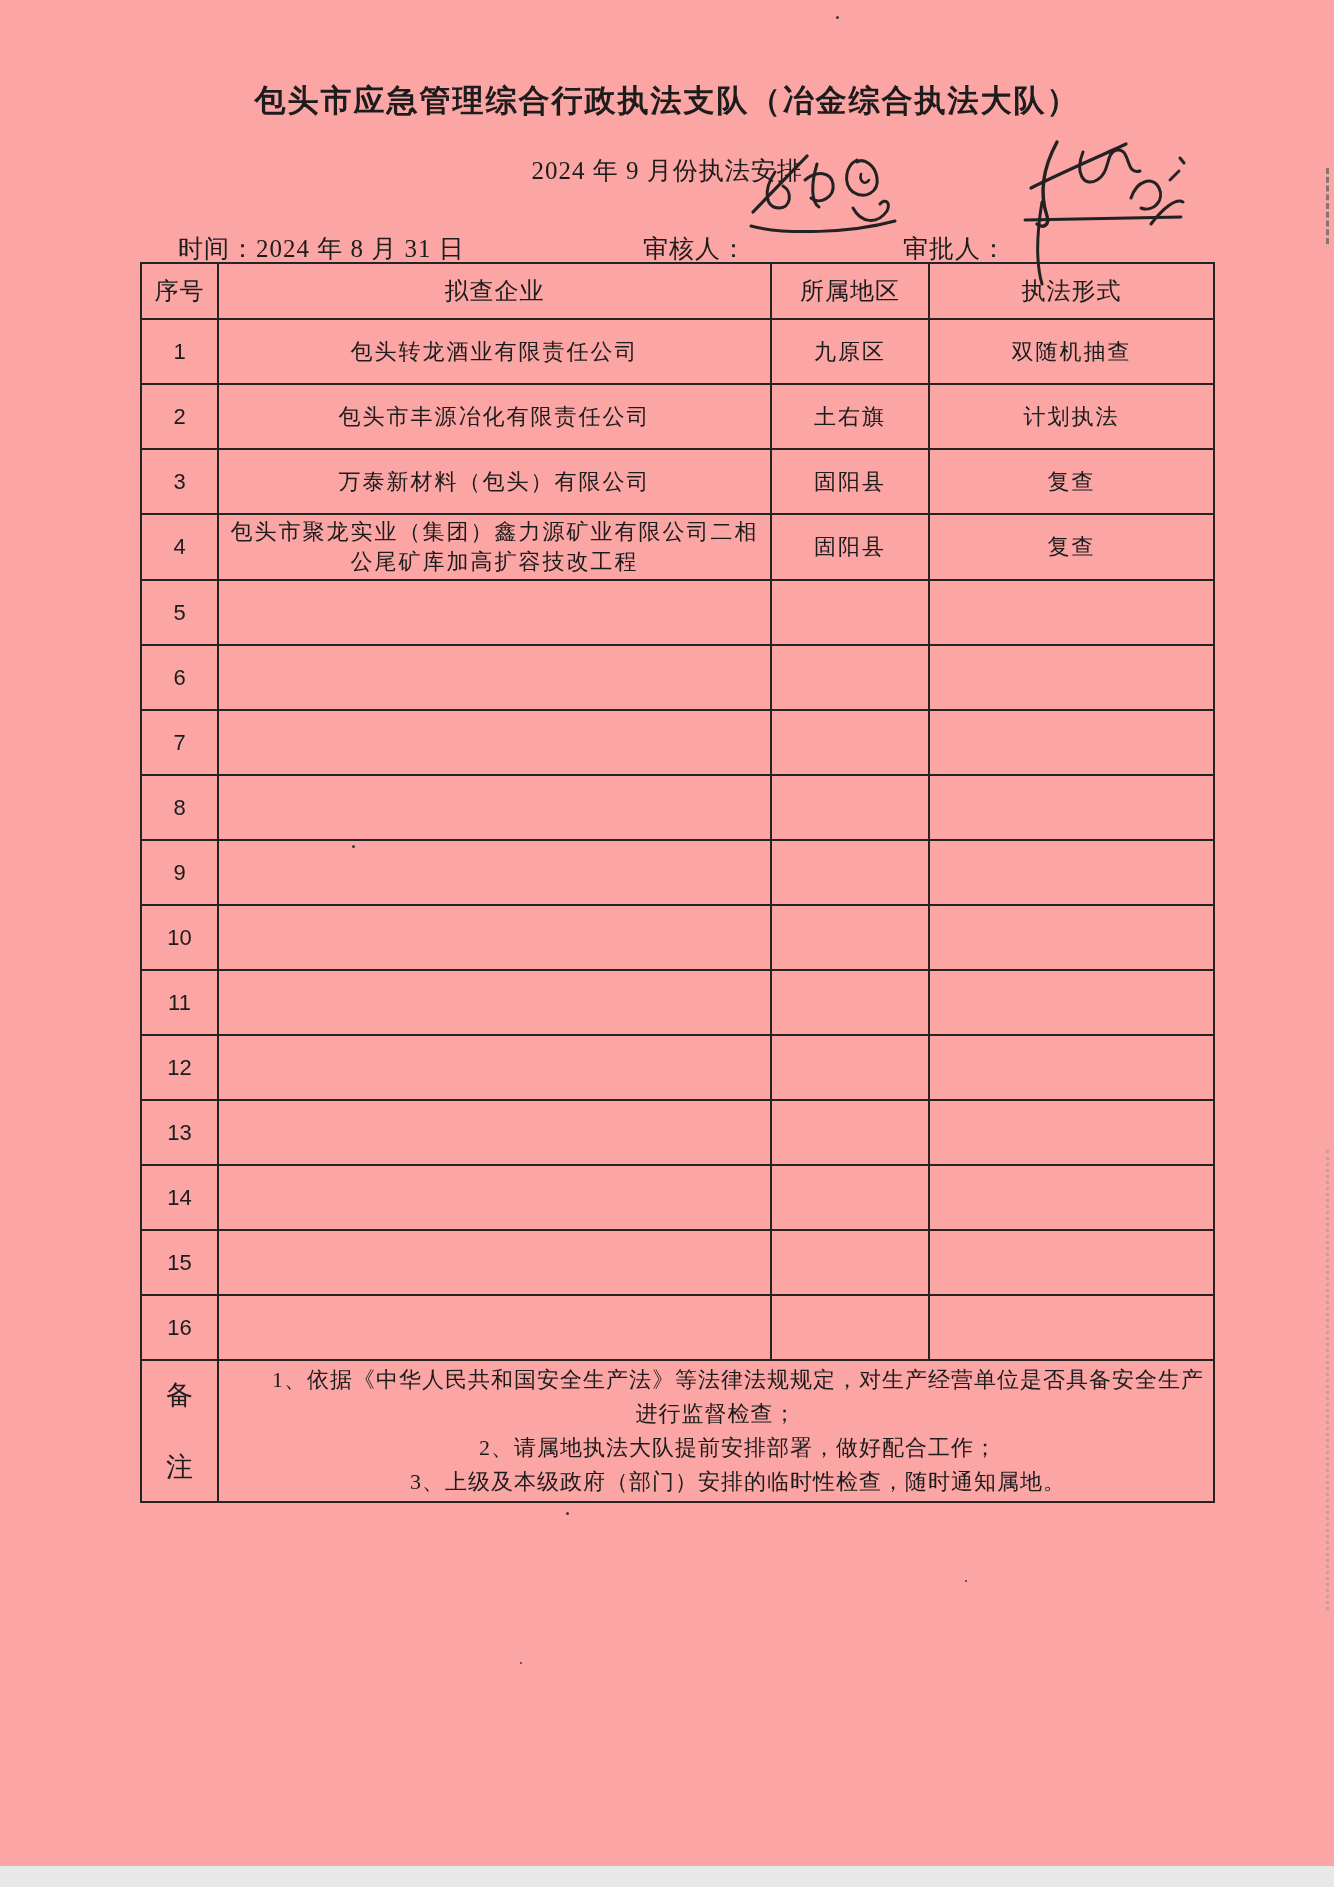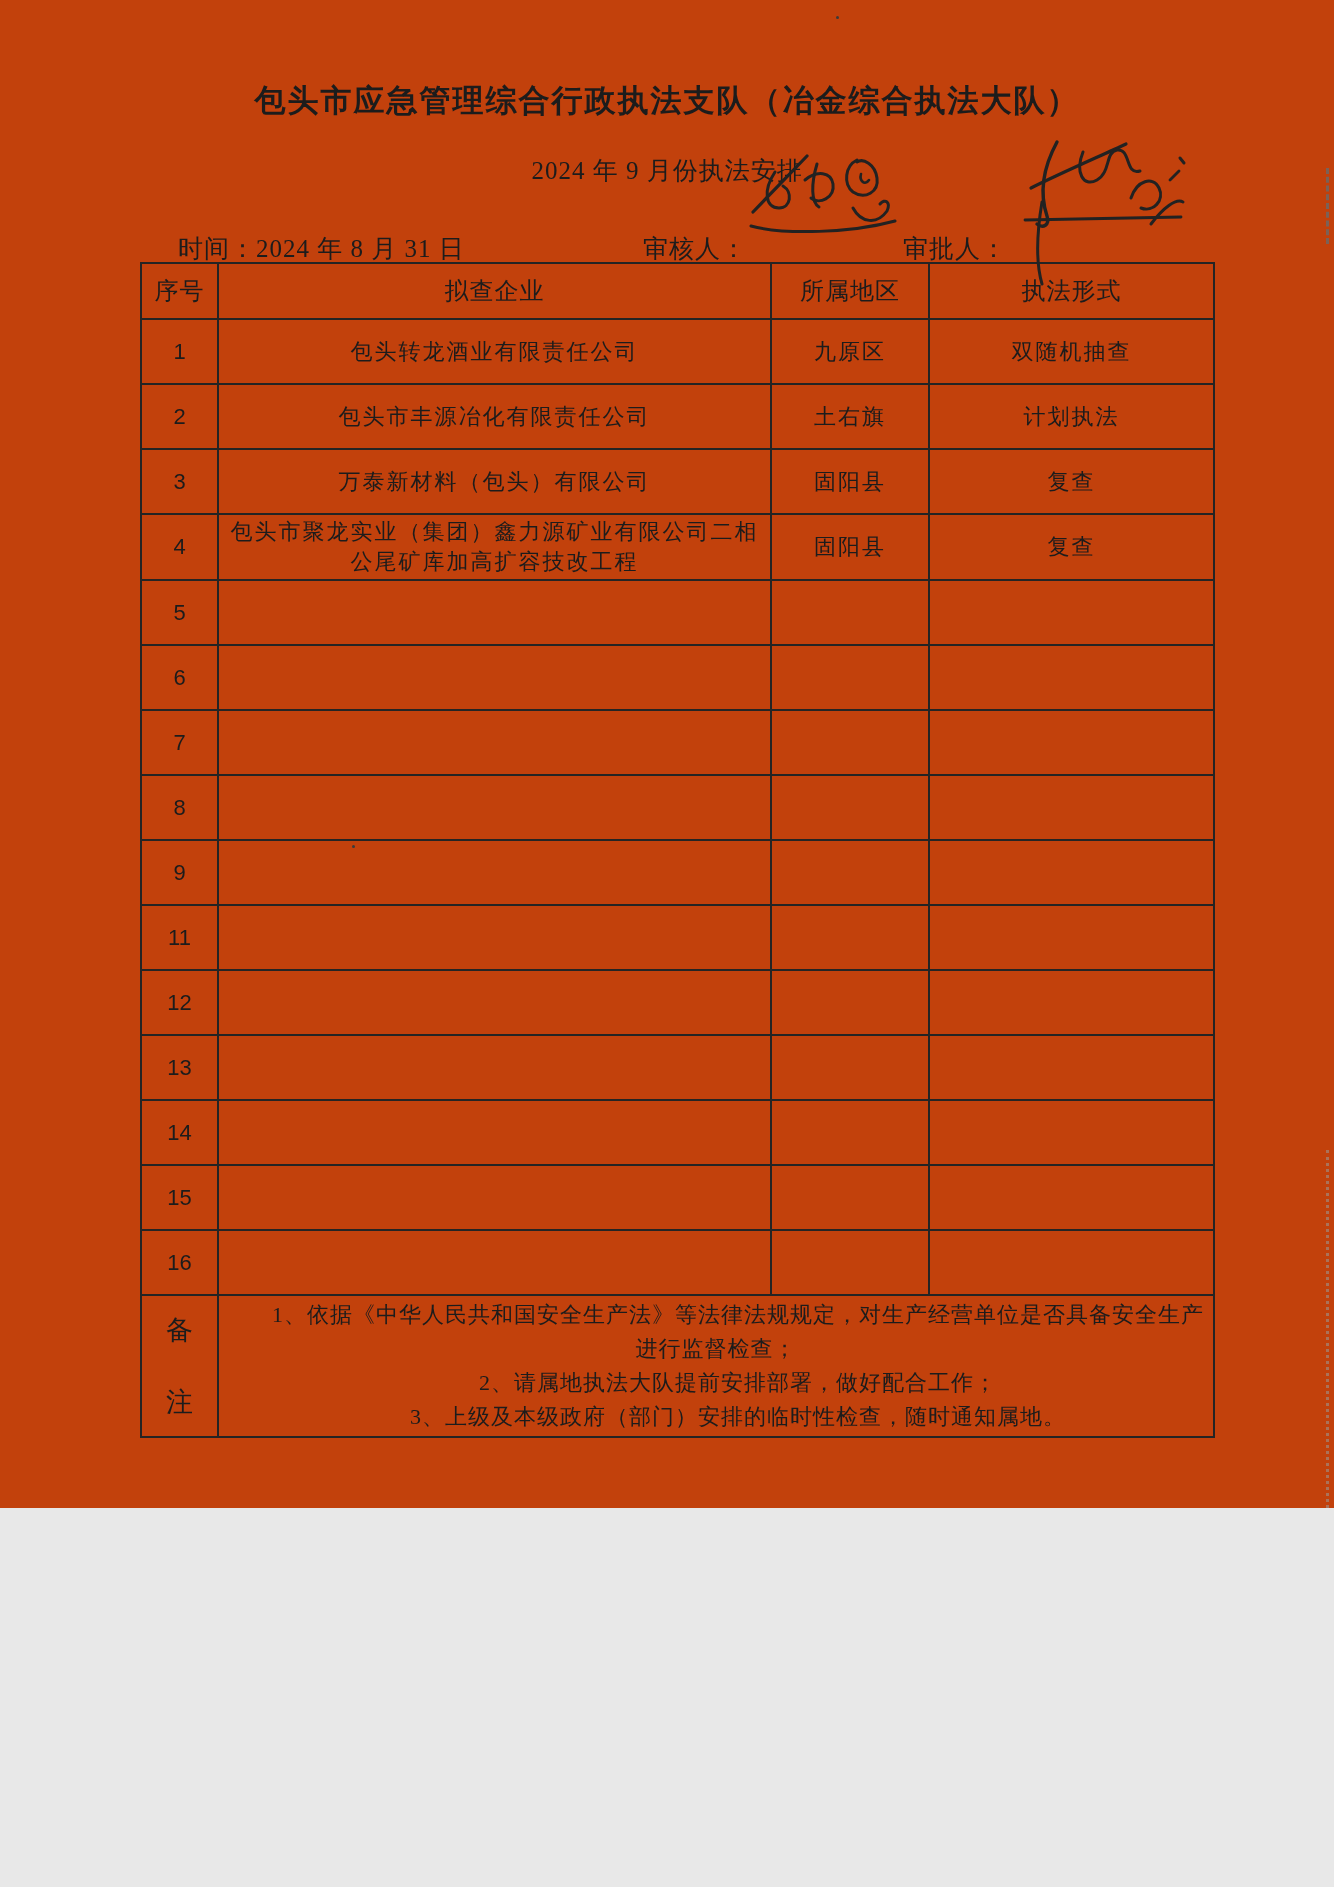--- a/index.html
+++ b/index.html
@@ -1,17 +1,17 @@
 <!DOCTYPE html>
 <html><head>
 <meta charset="utf-8">
 <style>
   html,body{margin:0;padding:0;background:#e8e8e8;}
   .doc{
-    position:relative;width:1334px;height:1508px;background:#c2410c;
+    position:relative;width:1334px;height:1866px;background:#fca5a5;
     font-family:"Liberation Serif","DejaVu Serif",serif;color:#1c1c1c;
     margin:0 auto;overflow:hidden;
   }
   .title{
     position:absolute;top:80px;left:0;width:100%;text-align:center;
     font-size:31px;font-weight:bold;letter-spacing:2px;
   }
   .subtitle{
     position:absolute;top:154px;left:0;width:100%;text-align:center;
     font-size:25px;letter-spacing:1px;
@@ -148,20 +148,26 @@
           <td class="c-fo"></td>
         </tr>
     <tr class="row-data">
           <td class="c-no">8</td>
           <td class="c-co"></td>
           <td class="c-re"></td>
           <td class="c-fo"></td>
         </tr>
     <tr class="row-data">
           <td class="c-no">9</td>
+          <td class="c-co"></td>
+          <td class="c-re"></td>
+          <td class="c-fo"></td>
+        </tr>
+    <tr class="row-data">
+          <td class="c-no">10</td>
           <td class="c-co"></td>
           <td class="c-re"></td>
           <td class="c-fo"></td>
         </tr>
     <tr class="row-data">
           <td class="c-no">11</td>
           <td class="c-co"></td>
           <td class="c-re"></td>
           <td class="c-fo"></td>
         </tr>

